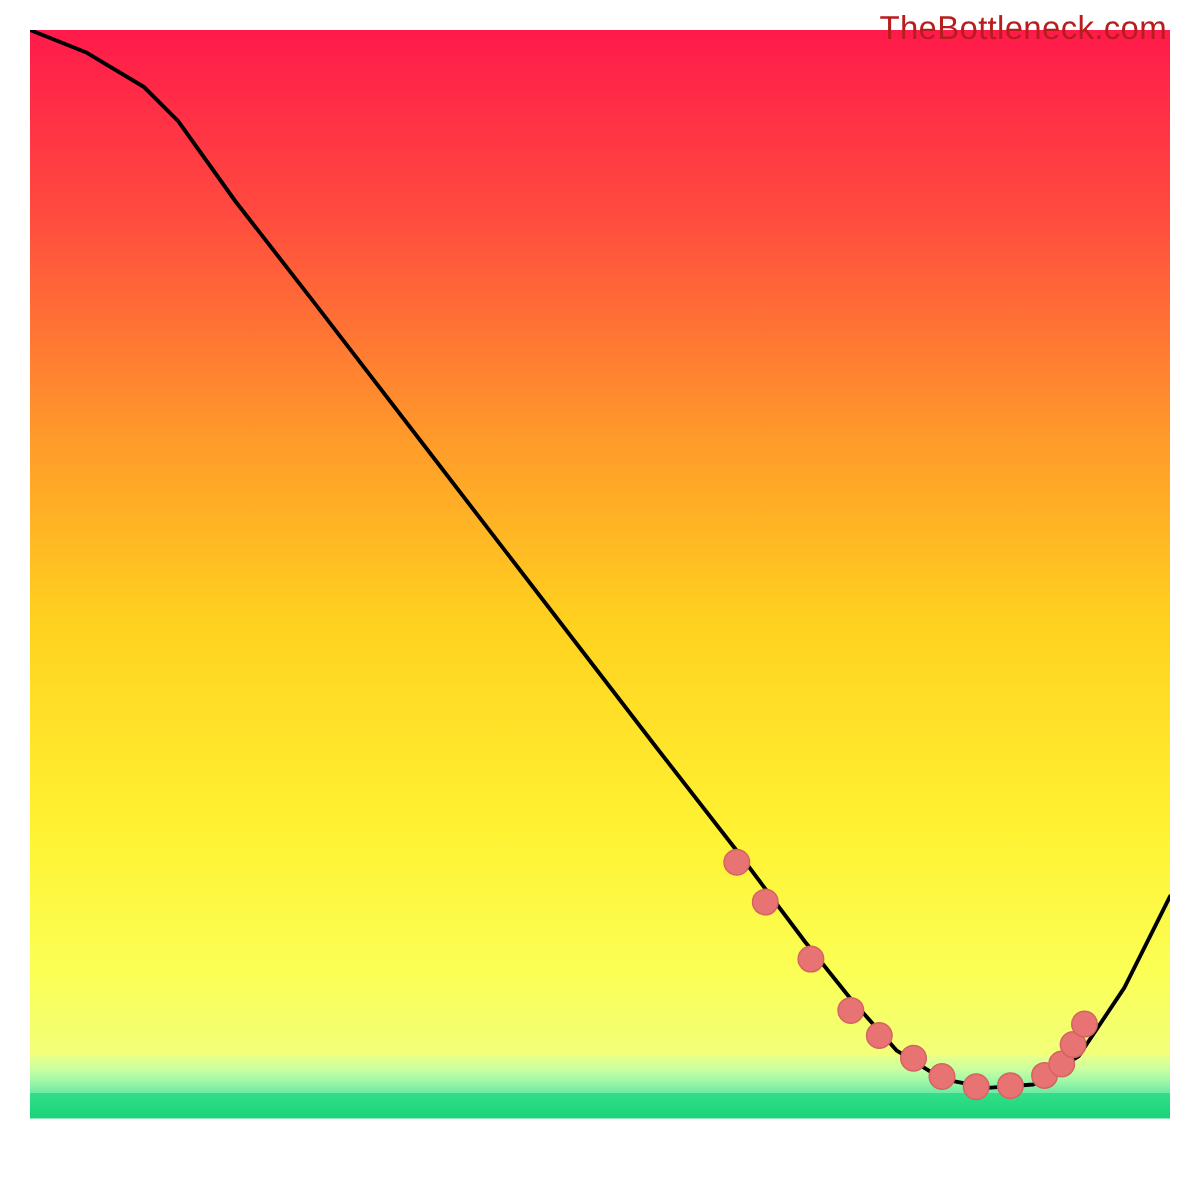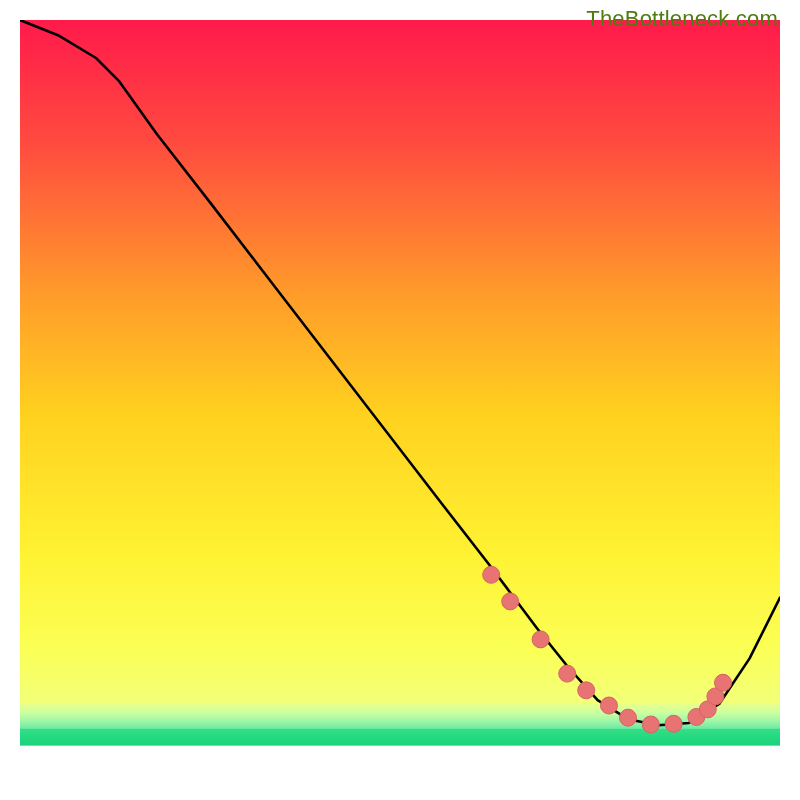--- a/index.html
+++ b/index.html
@@ -9,21 +9,21 @@
     background: #fff;
     position: relative;
     overflow: hidden;
   }
   .watermark {
     position: absolute;
     top: 6px;
     right: 22px;
     font-family: Arial, Helvetica, sans-serif;
     font-size: 22px;
-    color: #4d7c0f;
+    color: #b91c1c;
     z-index: 10;
     letter-spacing: 0.2px;
   }
   .plot-area {
     position: absolute;
     left: 20px;
     top: 20px;
     width: 760px;
     height: 760px;
   }

